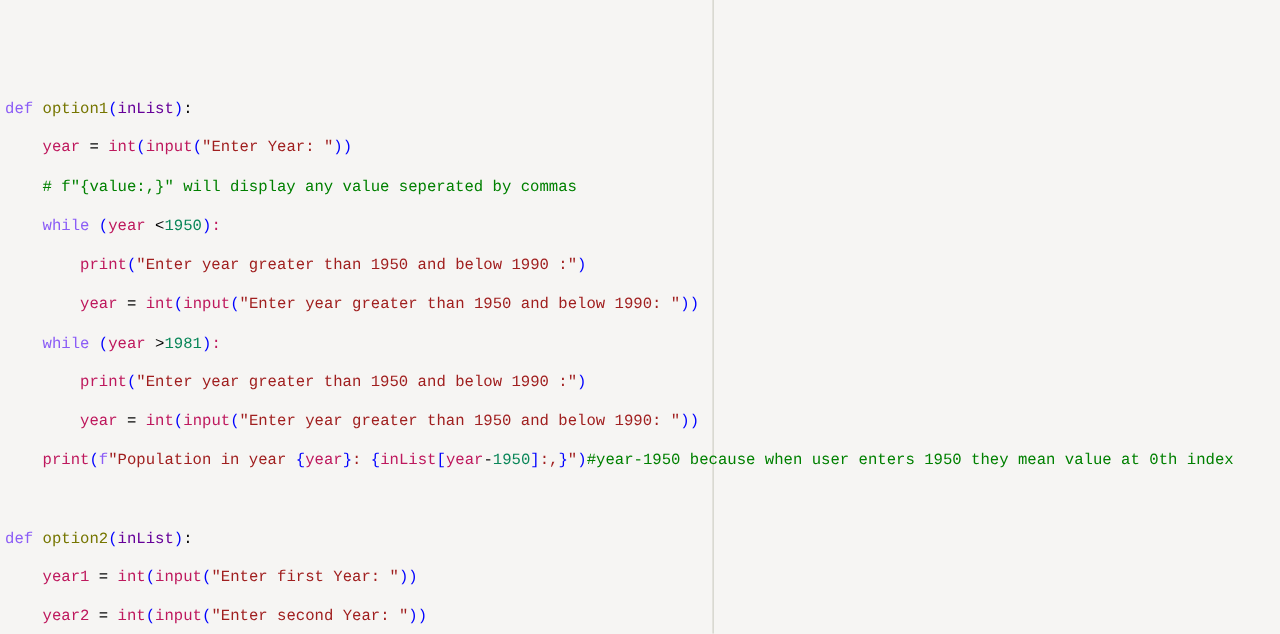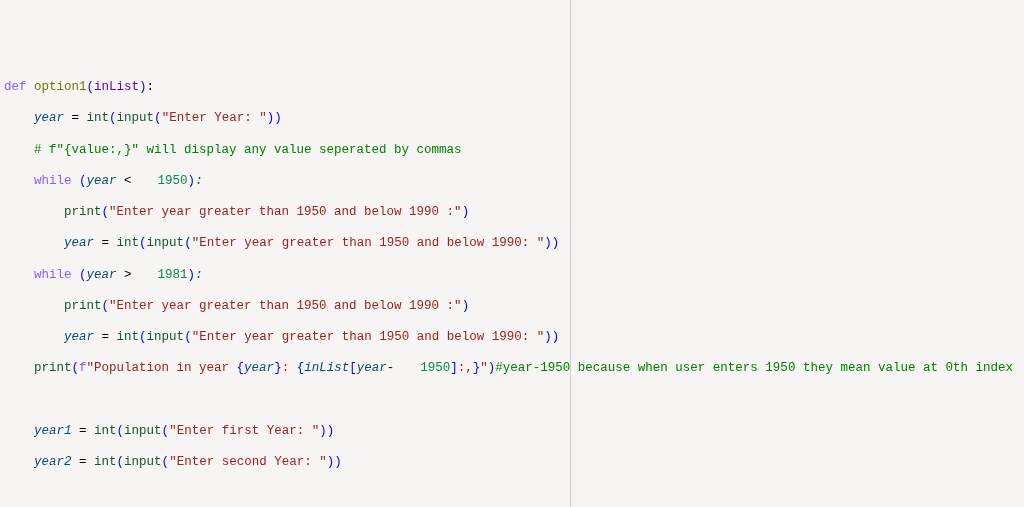--- a/index.html
+++ b/index.html
@@ -20,26 +20,26 @@
   .indent-guide {
     display: inline-block;
     border-left: 1px solid #d6d5c7;
     width: 1px;
     margin-right: -1px;
   }
   .kw { color: #8b5cf6; }
   .def-name { color: #767600; }
   .paren { color: #0000ff; }
   .param { color: #660099; }
-  .builtin { color: #14532d; }
+  .builtin { color: #be185d; }
   .str { color: #a01f1f; }
-  .num { color: #098658; margin-left: 26px; }
+  .num { color: #098658; }
   .comment { color: #008000; }
   .op { color: #000; }
-  .text { color: #0c4a6e; font-style: italic; }
+  .text { color: #be185d; }
   .center-line {
     position: absolute;
     top: 0;
     bottom: 0;
     left: 570px;
     width: 1px;
     background: #d0cfc6;
     z-index: 0;
   }
   .code { position: relative; z-index: 1; }
@@ -55,20 +55,21 @@
 <span class="line"><span class="indent-guide"></span>    <span class="comment"># f"{value:,}" will display any value seperated by commas</span></span>
 <span class="line"><span class="indent-guide"></span>    <span class="kw">while</span><span class="text"> </span><span class="paren">(</span><span class="text">year </span><span class="op">&lt;</span><span class="num">1950</span><span class="paren">)</span><span class="text">:</span></span>
 <span class="line"><span class="indent-guide"></span>    <span class="indent-guide"></span>    <span class="builtin">print</span><span class="paren">(</span><span class="str">"Enter year greater than 1950 and below 1990 :"</span><span class="paren">)</span></span>
 <span class="line"><span class="indent-guide"></span>    <span class="indent-guide"></span>    <span class="text">year </span><span class="op">=</span><span class="text"> </span><span class="builtin">int</span><span class="paren">(</span><span class="builtin">input</span><span class="paren">(</span><span class="str">"Enter year greater than 1950 and below 1990: "</span><span class="paren">))</span></span>
 <span class="line"><span class="indent-guide"></span>    <span class="kw">while</span><span class="text"> </span><span class="paren">(</span><span class="text">year </span><span class="op">&gt;</span><span class="num">1981</span><span class="paren">)</span><span class="text">:</span></span>
 <span class="line"><span class="indent-guide"></span>    <span class="indent-guide"></span>    <span class="builtin">print</span><span class="paren">(</span><span class="str">"Enter year greater than 1950 and below 1990 :"</span><span class="paren">)</span></span>
 <span class="line"><span class="indent-guide"></span>    <span class="indent-guide"></span>    <span class="text">year </span><span class="op">=</span><span class="text"> </span><span class="builtin">int</span><span class="paren">(</span><span class="builtin">input</span><span class="paren">(</span><span class="str">"Enter year greater than 1950 and below 1990: "</span><span class="paren">))</span></span>
 <span class="line"><span class="indent-guide"></span>    <span class="builtin">print</span><span class="paren">(</span><span class="kw">f</span><span class="str">"Population in year </span><span class="paren">{</span><span class="text">year</span><span class="paren">}</span><span class="str">: </span><span class="paren">{</span><span class="text">inList</span><span class="paren">[</span><span class="text">year</span><span class="op">-</span><span class="num">1950</span><span class="paren">]</span><span class="str">:,</span><span class="paren">}</span><span class="str">"</span><span class="paren">)</span><span class="comment">#year-1950 because when user enters 1950 they mean value at 0th index</span></span>
 
 
+<span class="line"><span class="kw">def</span> <span class="def-name">option2</span><span class="paren">(</span><span class="param">inList</span><span class="paren">)</span>:</span>
 <span class="line"><span class="indent-guide"></span>    <span class="text">year1 </span><span class="op">=</span><span class="text"> </span><span class="builtin">int</span><span class="paren">(</span><span class="builtin">input</span><span class="paren">(</span><span class="str">"Enter first Year: "</span><span class="paren">))</span></span>
 <span class="line"><span class="indent-guide"></span>    <span class="text">year2 </span><span class="op">=</span><span class="text"> </span><span class="builtin">int</span><span class="paren">(</span><span class="builtin">input</span><span class="paren">(</span><span class="str">"Enter second Year: "</span><span class="paren">))</span></span>
 
 
 
 
 
 
 
 

